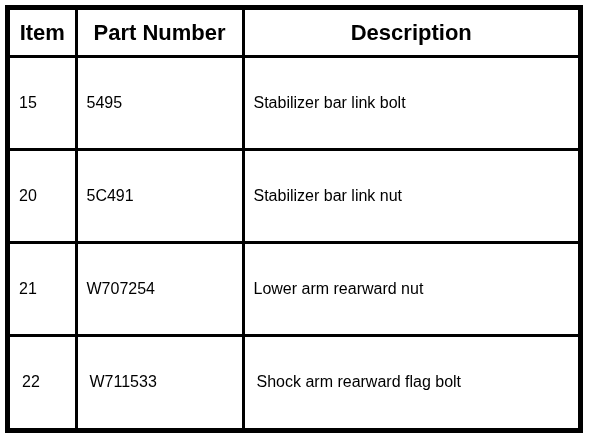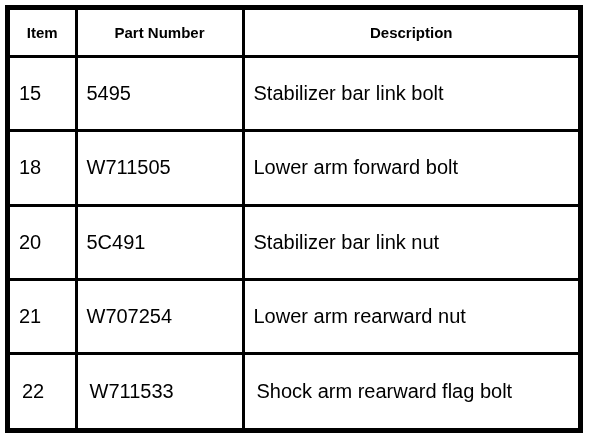--- a/index.html
+++ b/index.html
@@ -64,28 +64,28 @@
     border-right: none;
   }
 
   table.parts-table tr:last-child td {
     border-bottom: none;
     padding-left: 12px;
   }
 
   table.parts-table thead th {
     font-weight: bold;
-    font-size: 15px;
+    font-size: 22px;
     text-align: center;
     letter-spacing: 0px;
   }
 
   table.parts-table tbody td {
     font-weight: normal;
-    font-size: 20px;
+    font-size: 16px;
     text-align: left;
     letter-spacing: 0px;
   }
 
   table.parts-table tbody td.cell-item {
     text-align: left;
   }
 </style>
 </head>
 <body>
@@ -105,25 +105,20 @@
           <th>Description</th>
         </tr>
       </thead>
       <tbody>
         <tr>
           <td class="cell-item">15</td>
           <td>5495</td>
           <td>Stabilizer bar link bolt</td>
         </tr>
         <tr>
-          <td class="cell-item">18</td>
-          <td>W711505</td>
-          <td>Lower arm forward bolt</td>
-        </tr>
-        <tr>
           <td class="cell-item">20</td>
           <td>5C491</td>
           <td>Stabilizer bar link nut</td>
         </tr>
         <tr>
           <td class="cell-item">21</td>
           <td>W707254</td>
           <td>Lower arm rearward nut</td>
         </tr>
         <tr>

